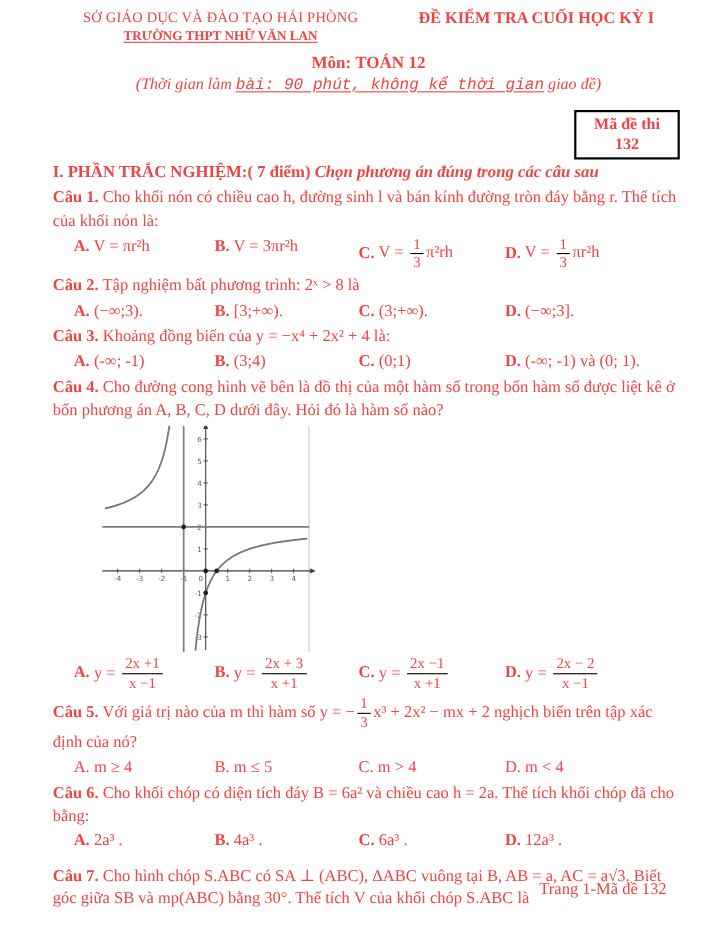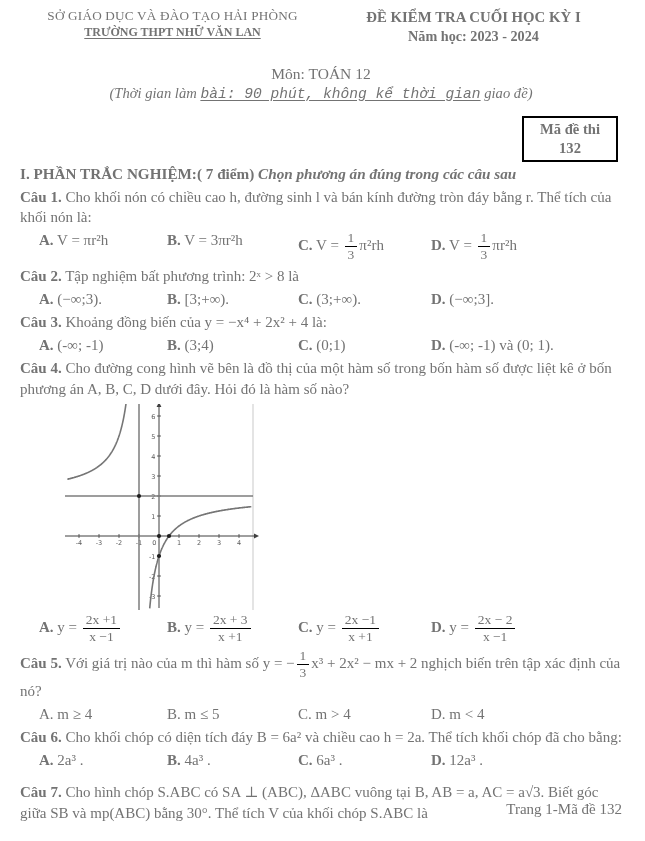--- a/index.html
+++ b/index.html
@@ -1,35 +1,35 @@
 <!DOCTYPE html>
 <html><head>
 <meta charset="utf-8">
 <style>
   html,body{margin:0;padding:0;background:#ffffff;}
   .page{
     position:relative;
     width:645px;height:841px;
     background:#ffffff;
-    color:#737373;
+    color:#ef4444;
     font-family:"Liberation Serif","DejaVu Serif",serif;
     font-size:15px;
     overflow:hidden;
     box-sizing:border-box;
-    padding:8px 23px 0 20px;
+    padding:8px 23px 0 48px;
   }
   
   .hdr{display:flex;align-items:flex-start;}
   .hdr-left{width:305px;text-align:center;line-height:1.25;}
   .hdr-right{flex:1;text-align:center;line-height:1.3;}
   .org1{font-size:13.2px;letter-spacing:.2px;}
   .org2{font-size:12px;font-weight:bold;text-decoration:underline;text-underline-offset:2px;}
   .title1{font-size:14.8px;font-weight:bold;}
   .title2{font-size:14.2px;font-weight:bold;}
-  .subject{text-align:center;font-weight:normal;font-size:15.5px;margin-top:19px;}
+  .subject{text-align:center;font-weight:bold;font-size:15.5px;margin-top:9px;}
   .time{text-align:center;font-style:italic;font-size:14.6px;margin-top:2px;}
   .time .u{text-decoration:underline;text-underline-offset:2px;font-family:Liberation Mono, monospace;}
   
   .codebox{
     width:88px;margin:14px 4px 0 auto;
     border:2px solid #000;
     text-align:center;font-weight:bold;font-size:14.6px;line-height:1.3;
     padding:2px 2px;
   }
   
@@ -55,35 +55,34 @@
   .frac{display:inline-block;vertical-align:middle;text-align:center;line-height:1.05;margin:1px 2px;font-size:13.5px;}
   .frac .num{display:block;padding:0 3px 1px 3px;border-bottom:1px solid #000;}
   .frac .den{display:block;padding-top:1px;}
   
   .figure{margin:4px 0 2px 44px;width:232px;height:206px;}
   .figure svg{display:block;}
   
   .question.q5{}
   .question.q7{margin-top:12px;}
   
-  .footer{position:absolute;top:801px;right:23px;font-size:15px;}
+  .footer{position:absolute;top:801px;right:39px;font-size:15px;}
 </style>
 </head>
 <body>
 
 <div class="page">
 
   <div class="hdr">
     <div class="hdr-left">
       <div class="org1">SỞ GIÁO DỤC VÀ ĐÀO TẠO HẢI PHÒNG</div>
       <div class="org2">TRƯỜNG THPT NHỮ VĂN LAN</div>
     </div>
     <div class="hdr-right">
       <div class="title1">ĐỀ KIỂM TRA CUỐI HỌC KỲ I</div>
-      <div class="title2">Năm học: 2023 - 2024</div>
     </div>
   </div>
 
   <div class="subject">Môn: TOÁN 12</div>
 
   <div class="time"><span>(Thời gian làm </span><span class="u">bài: 90 phút, không kể thời gian</span><span> giao đề)</span></div>
 
   <div class="codebox">
     <div>Mã đề thi</div>
     <div>132</div>

